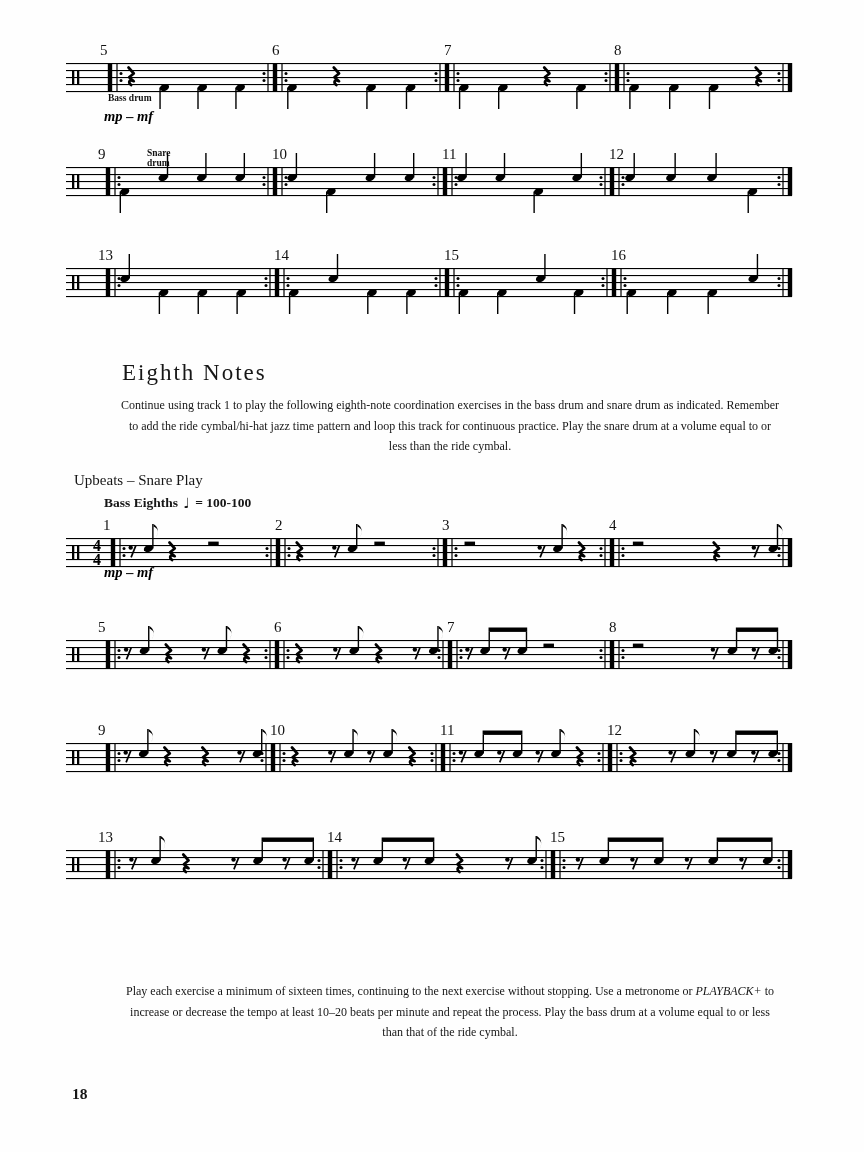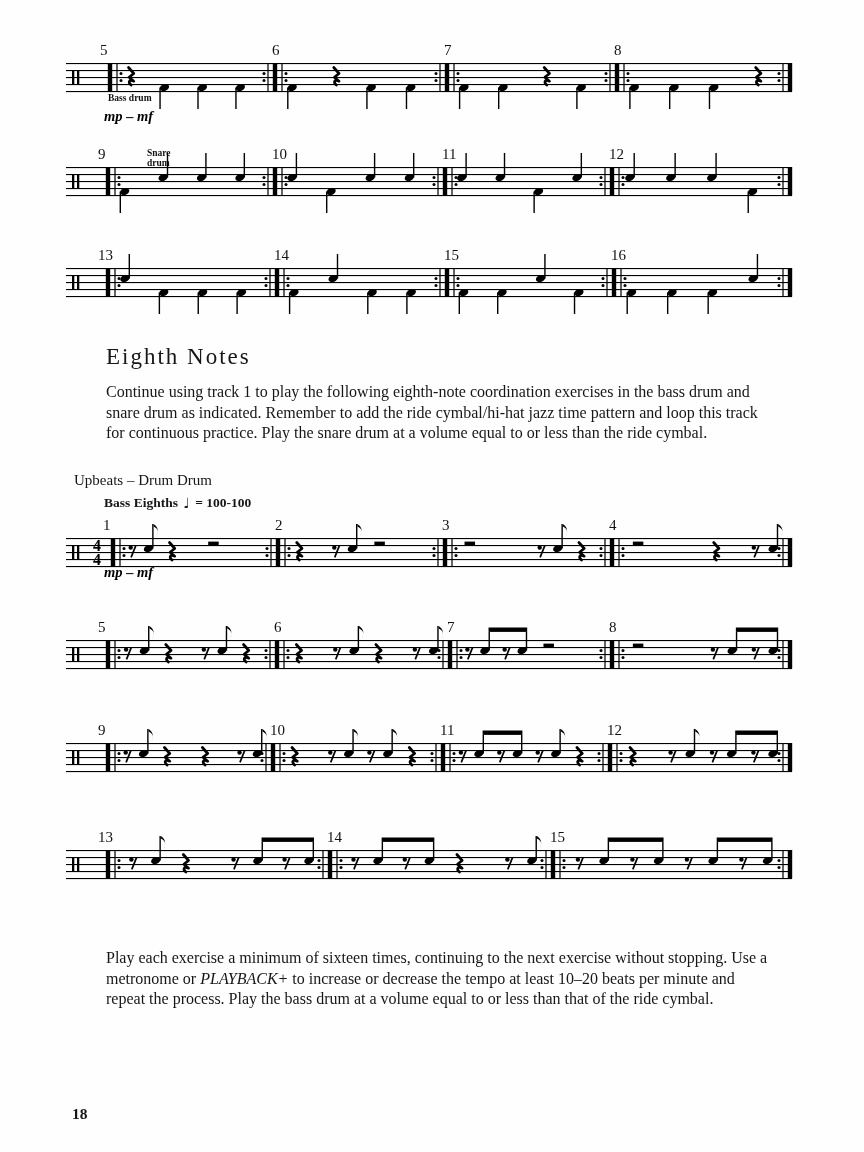--- a/index.html
+++ b/index.html
@@ -5,30 +5,30 @@
   html,body{margin:0;padding:0;background:#e8e8e8;}
   .page{position:relative;width:864px;height:1152px;background:#fefefe;margin:0 auto;
         font-family:"Liberation Serif",serif;color:#161616;overflow:hidden;}
   .staff{position:absolute;left:64px;width:730px;height:100px;}
   .staff svg{display:block;}
   .mnum{font:15px "Liberation Serif",serif;fill:#111;}
   .ts{font:bold 16px "Liberation Serif",serif;fill:#000;}
   .lbl{font:bold 9.5px "Liberation Serif",serif;fill:#111;}
   .dyn{font:italic bold 14.5px "Liberation Serif",serif;fill:#000;}
   .heading{position:absolute;left:106px;top:344px;font-size:23px;letter-spacing:2px;
-           font-weight:normal;margin:0;}
-  .body{position:absolute;left:106px;width:662px;font-size:16px;line-height:20.6px;
-        margin:0;text-align:left;}
+           font-weight:normal;margin:16px;}
+  .body{position:absolute;left:106px;width:662px;font-size:12px;line-height:20.6px;
+        margin:13px;text-align:center;}
   #intro{top:382px;}
-  #closing{top:948px;}
+  #closing{top:968px;}
   .grouplabel{position:absolute;left:74px;top:472px;font-size:15px;}
   .tempo{position:absolute;left:104px;top:494px;font-weight:bold;font-size:13.5px;}
   .noteglyph{font-family:"DejaVu Sans",sans-serif;font-size:14px;font-weight:bold;
              position:relative;top:1px;margin:0 2px;}
-  .pagenum{position:absolute;left:72px;top:1085px;font-weight:bold;font-size:15.5px;margin-top:20px;}
+  .pagenum{position:absolute;left:72px;top:1085px;font-weight:bold;font-size:15.5px;}
 </style>
 </head>
 <body>
 
 <div class="page">
 
   <div class="staff" style="top: 31px;">
       <svg width="730" height="100">
         <rect x="2" y="32" width="726" height="1.1" fill="#000"></rect>
         <rect x="2" y="39" width="726" height="1.1" fill="#000"></rect>
@@ -253,21 +253,21 @@
         <ellipse cx="648.56" cy="56.5" rx="4.8" ry="3.4" fill="#000" transform="rotate(-21 648.56 56.5)"></ellipse>
         <rect x="643.4599999999999" y="56.5" width="1.4" height="21.5" fill="#000"></rect>
         <ellipse cx="689.04" cy="42.5" rx="4.8" ry="3.4" fill="#000" transform="rotate(-21 689.04 42.5)"></ellipse>
         <rect x="692.74" y="18" width="1.4" height="24.5" fill="#000"></rect>
       </svg>
     </div>
 
   <h2 class="heading">Eighth Notes</h2>
   <p class="body" id="intro">Continue using track 1 to play the following eighth-note coordination exercises in the bass drum and snare drum as indicated. Remember to add the ride cymbal/hi-hat jazz time pattern and loop this track for continuous practice. Play the snare drum at a volume equal to or less than the ride cymbal.</p>
 
-  <div class="grouplabel">Upbeats – Drum Drum</div>
+  <div class="grouplabel">Upbeats – Snare Play</div>
   <div class="tempo">
     <span>Bass Eighths</span>
     <span class="noteglyph">♩</span>
     <span>= 100-100</span>
   </div>
 
   <div class="staff" style="top: 506px;">
       <svg width="730" height="100">
         <rect x="2" y="32" width="726" height="1.1" fill="#000"></rect>
         <rect x="2" y="39" width="726" height="1.1" fill="#000"></rect>

